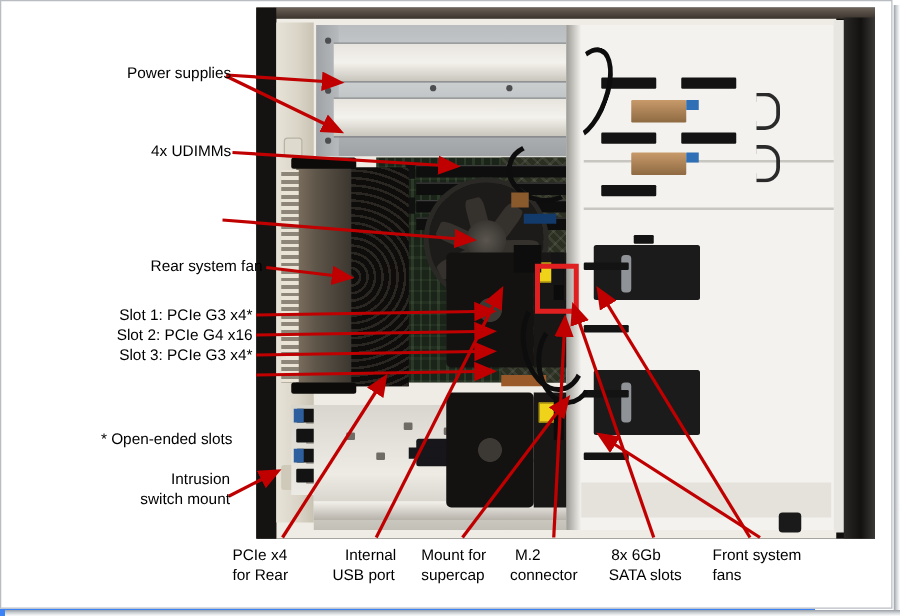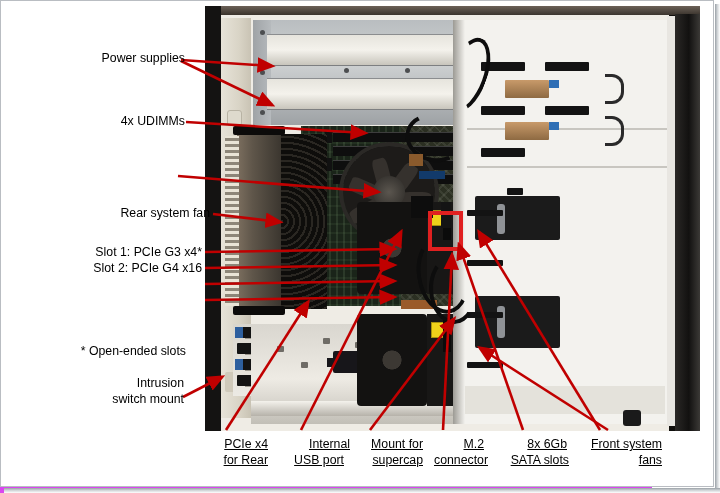--- a/index.html
+++ b/index.html
@@ -1,19 +1,19 @@
 <!DOCTYPE html>
 <html><head>
 <meta charset="utf-8">
 <style>
   html,body{margin:0;padding:0;background:#fff;}
   body{width:720px;height:493px;overflow:hidden;
        font-family:"Liberation Sans","DejaVu Sans",sans-serif;}
 
-  #figure{position:relative;width:652px;height:493px;background:#d946ef;}
+  #figure{position:relative;width:652px;height:493px;background:#3b82f6;}
 
   
   #frame{position:absolute;left:0;top:0;width:714px;height:487px;
          border:1px solid #b9bdc2;background:#ffffff;box-sizing:border-box;}
   #shadow-right{position:absolute;left:715px;top:4px;width:5px;height:489px;
          background:linear-gradient(to right,#9aa0a6,#cfd3d6 45%,#ffffff);}
   #shadow-bottom{position:absolute;left:4px;top:488px;width:716px;height:5px;
          background:linear-gradient(to bottom,#9aa0a6,#cfd3d6 45%,#ffffff);}
 
   
@@ -151,21 +151,21 @@
   .frontfan-warn{width:14px;height:14px;background:#efd21a;border:1px solid #a8920f;}
 
   
   .cable{position:absolute;border:4px solid #0d0d0d;border-radius:50%;
       background:transparent;border-right-color:transparent;border-top-color:transparent;}
 
   
   .label{position:absolute;color:#000;font-size:12.3px;line-height:14.5px;
       white-space:pre;font-family:"Liberation Sans","DejaVu Sans",sans-serif;}
   .label.r{text-align:right;}
-  .label.c{text-align:right;text-decoration:underline;}
+  .label.c{text-align:left;}
 
   
   #arrows{position:absolute;left:0;top:0;width:720px;height:493px;pointer-events:none;}
 </style>
 </head>
 <body>
 
 <div id="figure">
 
   <div id="frame"></div>
@@ -344,20 +344,21 @@
       <path d="M608,430 L480,348"></path>
     </g>
   </svg>
 
   <div class="label r" style="left:10px;top:51px;width:175px">Power supplies</div>
   <div class="label r" style="left:10px;top:114px;width:175px">4x UDIMMs</div>
   <div class="label r" style="left:10px;top:206px;width:200px">Rear system fan</div>
 
   <div class="label r" style="left:6px;top:245px;width:196px">Slot 1: PCIe G3 x4*</div>
   <div class="label r" style="left:6px;top:261px;width:196px">Slot 2: PCIe G4 x16</div>
+  <div class="label r" style="left:6px;top:277px;width:196px">Slot 3: PCIe G3 x4*</div>
 
   <div class="label r" style="left:6px;top:376px;width:178px">Intrusion</div>
 
   <div class="label r" style="left:6px;top:344px;width:180px">* Open-ended slots</div>
   <div class="label r" style="left:6px;top:392px;width:178px">switch mount</div>
 
   <div class="label c" style="left:186px;top:437px;width:82px">PCIe x4</div>
   <div class="label c" style="left:186px;top:453px;width:82px">for Rear</div>
 
   <div class="label c" style="left:276px;top:437px;width:74px">Internal</div>

